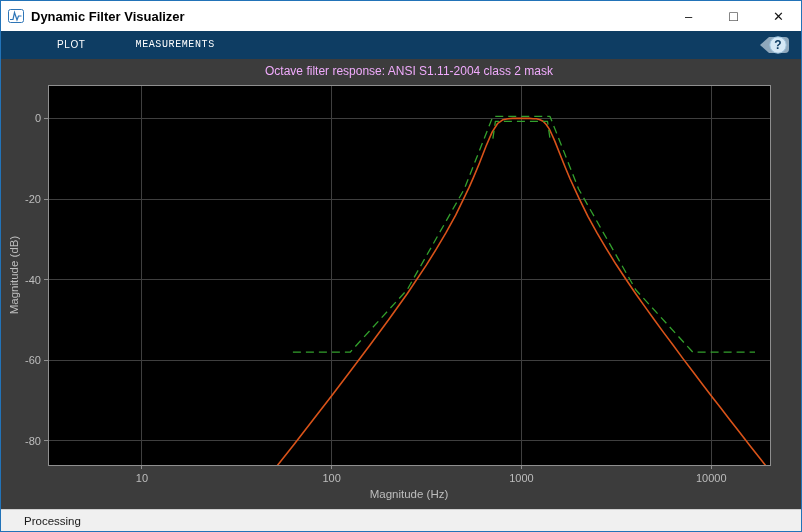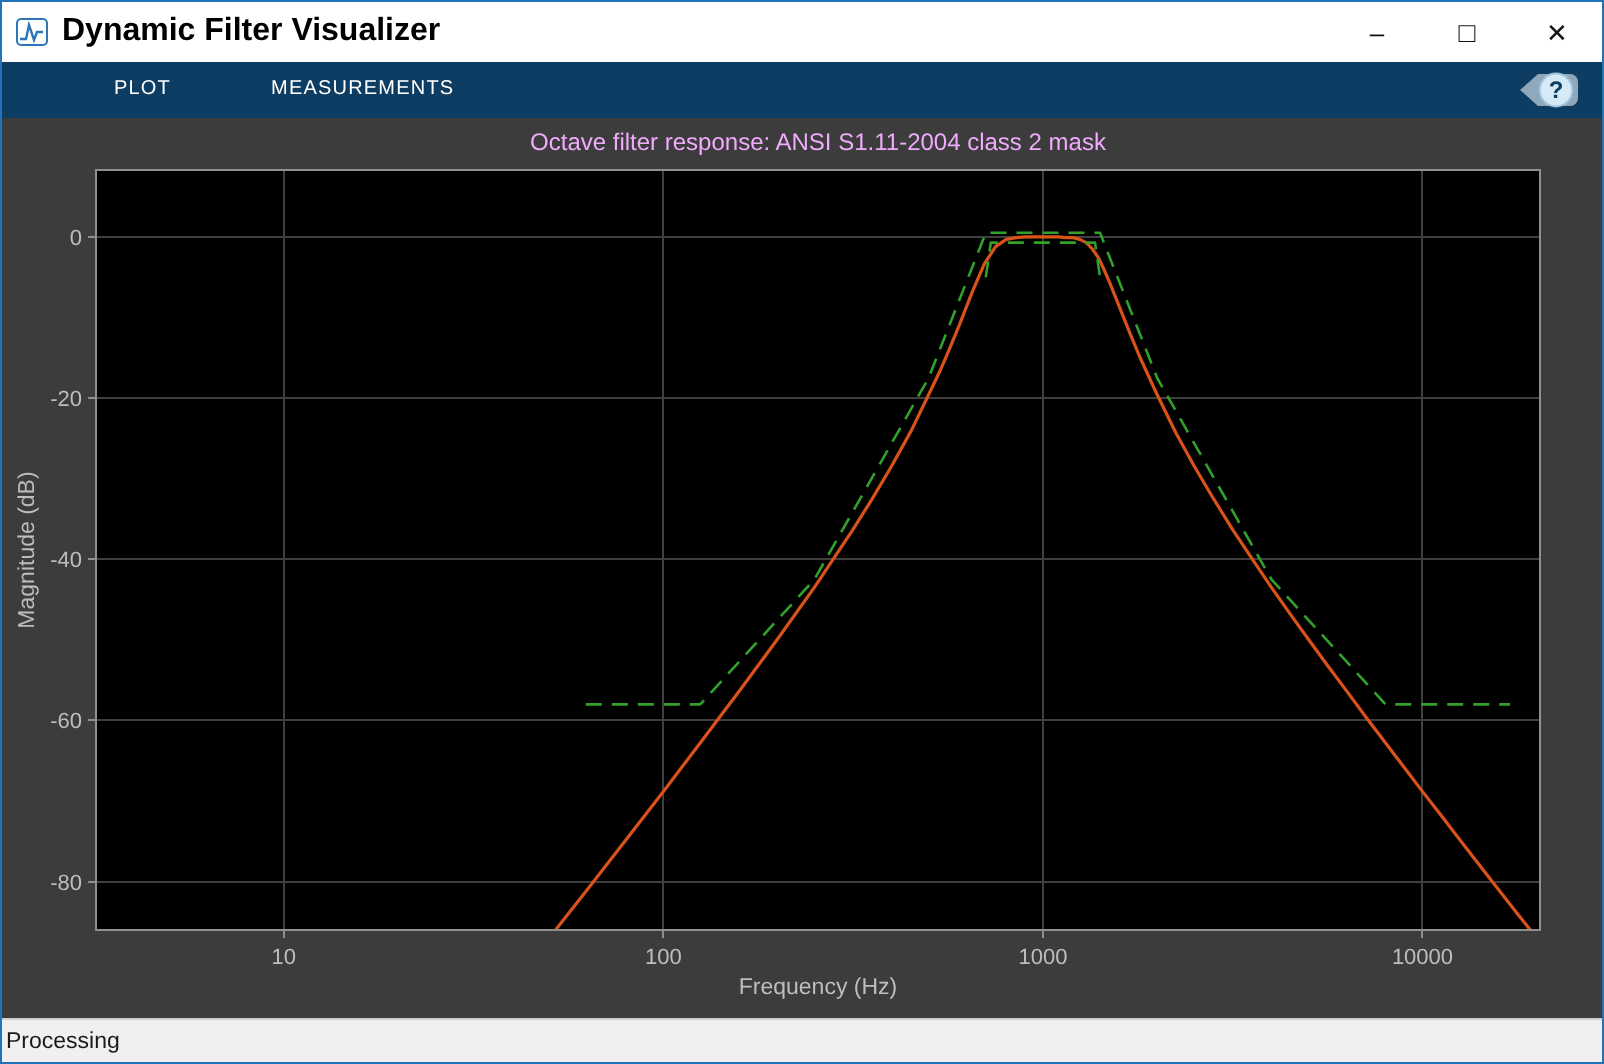--- a/index.html
+++ b/index.html
@@ -13,58 +13,58 @@
     border: 1px solid #2273b8;
     display: flex; flex-direction: column;
     background: #3c3c3c;
   }
   
   .titlebar {
     height: 30px; background: #ffffff; display: flex; align-items: center;
     flex: 0 0 30px;
   }
   .app-icon-wrap { width: 30px; display: flex; justify-content: center; align-items: center; }
-  .title-text { font-size: 16px; font-weight: 700; color: #000; white-space: nowrap; text-align: center; }
+  .title-text { font-size: 13px; font-weight: 700; color: #000; white-space: nowrap; text-align: center; }
   .win-controls { margin-left: auto; display: flex; height: 100%; }
   .win-btn {
     width: 45px; height: 100%; display: flex; align-items: center; justify-content: center;
     font-size: 13px; color: #111; background: transparent; border: none;
   }
   .win-btn.maximize { font-size: 14px; }
   
   .toolbar {
     height: 28px; flex: 0 0 28px; background: #0e3d63;
     display: flex; align-items: center; padding-left: 40px;
   }
   .toolbar-tab {
     color: #ffffff; font-size: 10px; letter-spacing: 0.6px;
     padding: 0 16px; line-height: 28px; white-space: nowrap;
   }
-  .toolbar-tab + .toolbar-tab { margin-left: 18px; }
+  .toolbar-tab + .toolbar-tab { margin-left: 18px; font-family: Liberation Mono, monospace; }
   .help-button { margin-left: auto; margin-right: 10px; display: flex; align-items: center; }
   
   .plot-area { position: relative; height: 450px; flex: 0 0 450px; background: #3c3c3c; overflow: hidden; }
   .chart-title {
     position: absolute; left: 47px; width: 722px; top: 5px; text-align: center;
     color: #f0abfc; font-size: 12px; white-space: nowrap;
   }
   .xlabel {
     position: absolute; left: 47px; width: 722px; top: 429px; text-align: center;
     color: #bdbdbd; font-size: 11.5px;
   }
   .ylabel {
     position: absolute; left: 13px; top: 216px;
     transform: translate(-50%, -50%) rotate(-90deg);
     color: #bdbdbd; font-size: 11.5px; white-space: nowrap;
   }
   #chart-svg { position: absolute; left: 0; top: 0; }
   
   .statusbar {
     height: 22px; flex: 0 0 22px; background: #f0f0f0; border-top: 1px solid #cfcfcf;
-    display: flex; align-items: center; padding-left: 2px;
+    display: flex; align-items: center; padding-left: 23px;
     font-size: 11.5px; color: #1a1a1a;
   }
 </style>
 </head>
 <body>
 
 <div class="window">
 
   <div class="titlebar">
     <span class="app-icon-wrap">
@@ -134,20 +134,20 @@
           <line x1="43" x2="47" y1="220.6341463414634" y2="220.6341463414634" stroke="#8f8f8f" shape-rendering="crispEdges"></line>
           <text x="40" y="224.6341463414634" text-anchor="end">-40</text>
           <line x1="43" x2="47" y1="301.22799575821847" y2="301.22799575821847" stroke="#8f8f8f" shape-rendering="crispEdges"></line>
           <text x="40" y="305.22799575821847" text-anchor="end">-60</text>
           <line x1="43" x2="47" y1="381.8218451749735" y2="381.8218451749735" stroke="#8f8f8f" shape-rendering="crispEdges"></line>
           <text x="40" y="385.8218451749735" text-anchor="end">-80</text>
         </g>
       </svg>
     <div class="chart-title">Octave filter response: ANSI S1.11-2004 class 2 mask</div>
     <div class="ylabel">Magnitude (dB)</div>
-    <div class="xlabel">Frequency (Hz)</div>
+    <div class="xlabel">Magnitude (Hz)</div>
   </div>
 
   <div class="statusbar">
     <span>Processing</span>
   </div>
 
 </div>
 
 </body></html>

